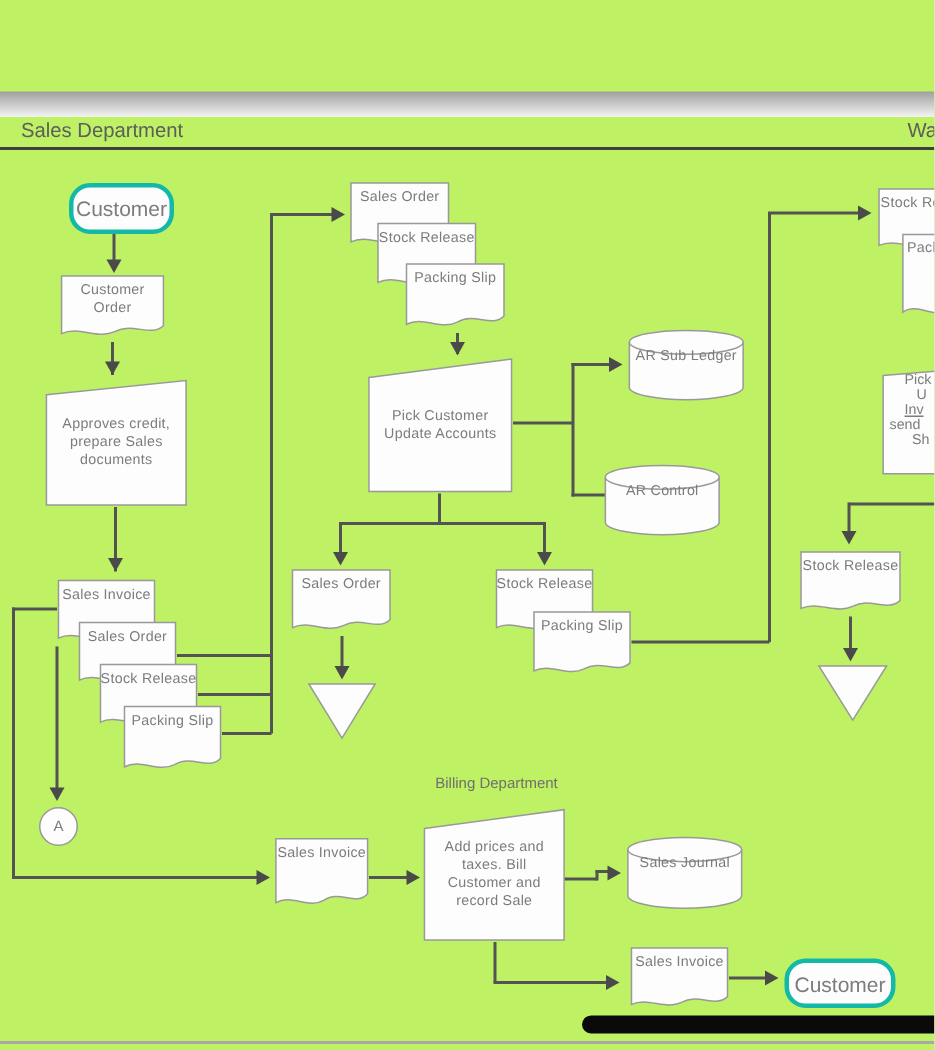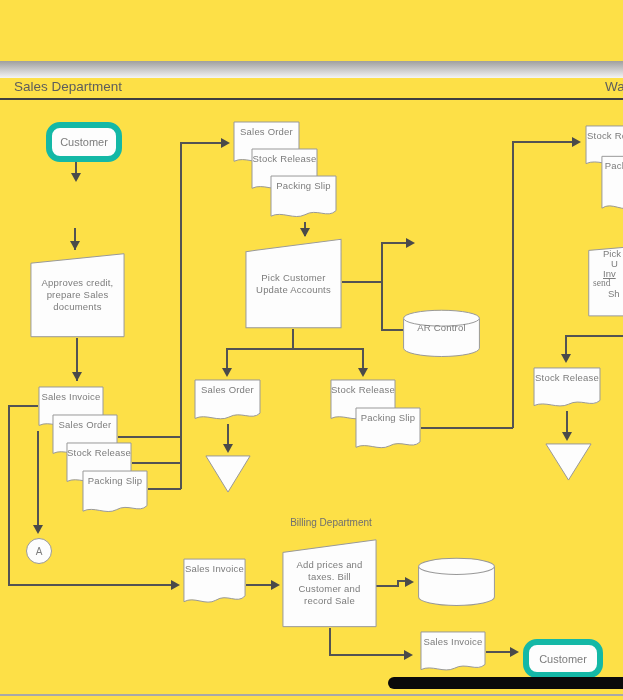--- a/index.html
+++ b/index.html
@@ -1,33 +1,33 @@
 <!DOCTYPE html>
 <html><head>
 <meta charset="utf-8">
 <style>
   html,body{margin:0;padding:0;background:#e8e8e8;}
-  #stage{position:relative;width:623px;height:700px;background:#fde047;overflow:hidden;
+  #stage{position:relative;width:623px;height:700px;background:#bef264;overflow:hidden;
          font-family:"Liberation Sans", sans-serif;}
   
   #band{position:absolute;left:0;top:61px;width:623px;height:17px;
         background:linear-gradient(#9f9f9f,#f4f4f4);}
   .hdr{position:absolute;top:79px;font-size:13.5px;color:#5d5d5d;white-space:nowrap;}
   #hdr-sales{left:14px;} #hdr-acct{left:268px;} #hdr-wh{left:605px;}
   #topline{position:absolute;left:0;top:98px;width:623px;height:2px;background:#3f3f3f;}
   
   .node{position:absolute;}
   .node svg{position:absolute;left:0;top:0;width:100%;height:100%;overflow:visible;}
   .lbl{position:relative;font-size:9.5px;line-height:1.25;color:#7c7c7c;text-align:center;
        letter-spacing:.2px;}
   .doc .lbl{padding-top:5px;}
   .cyl .lbl{padding-top:13px;}
   .proc .lbl{display:flex;align-items:center;justify-content:center;height:100%;padding:6px 8px;box-sizing:border-box;}
-  .oval{border:6px solid #14b8a6;border-radius:14px;background:#fdfdfd;display:flex;
-        align-items:center;justify-content:center;font-size:11px;color:#7c7c7c;}
+  .oval{border:3px solid #14b8a6;border-radius:14px;background:#fdfdfd;display:flex;
+        align-items:center;justify-content:center;font-size:14px;color:#7c7c7c;}
   .circ{border:1px solid #999;border-radius:50%;background:#fdfdfd;display:flex;
         align-items:center;justify-content:center;font-size:10px;color:#7c7c7c;}
   
   .h,.v{position:absolute;background:#535353;}
   .h{height:2px;} .v{width:2px;}
   .ar,.ad{position:absolute;width:0;height:0;}
   .ar{border-top:5px solid transparent;border-bottom:5px solid transparent;border-left:9px solid #4a4a4a;}
   .ad{border-left:5px solid transparent;border-right:5px solid transparent;border-top:9px solid #4a4a4a;}
   
   #n-customer{left:46px;top:122px;width:64px;height:28px;}
@@ -46,21 +46,21 @@
   #n-ar-control{left:402px;top:309px;width:79px;height:50px;}
   #n-sales-order-m2{left:194px;top:379px;width:67px;height:46px;}
   #n-file-m{left:205px;top:455px;width:46px;height:38px;}
   #n-stock-release-m2{left:330px;top:379px;width:66px;height:46px;}
   #n-packing-slip-m2{left:355px;top:407px;width:66px;height:47px;}
   #n-stock-release-w{left:585px;top:125px;width:68px;height:45px;}
   #n-packing-w{left:601px;top:155px;width:62px;height:62px;}
   #n-pick{left:588px;top:243px;width:75px;height:74px;}
   #n-pick .frag{position:absolute;font-size:9.5px;color:#7c7c7c;white-space:nowrap;}
   #pf0{left:15px;top:5px;} #pf1{left:23px;top:15px;} #pf2{left:15px;top:25px;text-decoration:underline;}
-  #pf3{left:5px;top:35px;font-family:Liberation Serif, serif;}  #pf4{left:20px;top:45px;}
+  #pf3{left:5px;top:35px;}  #pf4{left:20px;top:45px;}
   #n-stock-release-w2{left:533px;top:367px;width:68px;height:45px;}
   #n-file-w{left:545px;top:443px;width:47px;height:38px;}
   #billing-title{position:absolute;left:281px;top:517px;width:100px;text-align:center;
                  font-size:10px;color:#6f6f6f;}
   #n-sales-invoice-b{left:183px;top:558px;width:63px;height:51px;}
   #n-add-prices{left:282px;top:538px;width:95px;height:90px;}
   #n-sales-journal{left:417px;top:557px;width:79px;height:51px;}
   #n-sales-invoice-b2{left:420px;top:631px;width:66px;height:45px;}
   #n-customer-b{left:523px;top:639px;width:68px;height:27px;}
   #blackbar{position:absolute;left:388px;top:677px;width:235px;height:12px;background:#0a0a0a;
@@ -157,20 +157,26 @@
   <div class="ar" id="A25"></div>
   <div class="ar" id="A29"></div>
   <div class="ar" id="A30"></div>
   <div class="ar" id="A32"></div>
   <div class="ar" id="A33"></div>
 
   <div class="node oval" id="n-customer">
     <span>Customer</span>
   </div>
 
+  <div class="node doc" id="n-customer-order">
+    <svg viewBox="0 0 100 70" preserveAspectRatio="none">
+      <path d="M1.5,1.5 H98.5 V52 C86,64 70,48 52,58 C36,66 18,52 1.5,60 Z" fill="#fdfdfd" stroke="#999" stroke-width="1" vector-effect="non-scaling-stroke"></path>
+    </svg>
+    <div class="lbl">Customer Order</div>
+  </div>
 
   <div class="node proc" id="n-approve">
     <svg viewBox="0 0 100 100" preserveAspectRatio="none">
       <polygon points="1,13 99,2 99,98.5 1,98.5" fill="#fdfdfd" stroke="#999" stroke-width="1" vector-effect="non-scaling-stroke"></polygon>
     </svg>
     <div class="lbl">Approves credit, prepare Sales documents</div>
   </div>
 
   <div class="node doc" id="n-sales-invoice">
     <svg viewBox="0 0 100 70" preserveAspectRatio="none">
@@ -220,20 +226,27 @@
     <div class="lbl">Packing Slip</div>
   </div>
 
   <div class="node proc" id="n-bill-customer">
     <svg viewBox="0 0 100 100" preserveAspectRatio="none">
       <polygon points="1,15 99,1.5 99,98.5 1,98.5" fill="#fdfdfd" stroke="#999" stroke-width="1" vector-effect="non-scaling-stroke"></polygon>
     </svg>
     <div class="lbl">Pick Customer Update Accounts</div>
   </div>
 
+  <div class="node cyl" id="n-ar-sub">
+    <svg viewBox="0 0 100 60" preserveAspectRatio="none">
+      <path d="M2,11 V47 A48,10 0 0 0 98,47 V11" fill="#fdfdfd" stroke="#999" stroke-width="1" vector-effect="non-scaling-stroke"></path>
+      <ellipse cx="50" cy="11" rx="48" ry="9.5" fill="#fdfdfd" stroke="#999" stroke-width="1" vector-effect="non-scaling-stroke"></ellipse>
+    </svg>
+    <div class="lbl">AR Sub Ledger</div>
+  </div>
   <div class="node cyl" id="n-ar-control">
     <svg viewBox="0 0 100 60" preserveAspectRatio="none">
       <path d="M2,11 V47 A48,10 0 0 0 98,47 V11" fill="#fdfdfd" stroke="#999" stroke-width="1" vector-effect="non-scaling-stroke"></path>
       <ellipse cx="50" cy="11" rx="48" ry="9.5" fill="#fdfdfd" stroke="#999" stroke-width="1" vector-effect="non-scaling-stroke"></ellipse>
     </svg>
     <div class="lbl">AR Control</div>
   </div>
 
   <div class="node doc" id="n-sales-order-m2">
     <svg viewBox="0 0 100 70" preserveAspectRatio="none">
@@ -309,20 +322,21 @@
       <polygon points="1,16 99,2 99,98.5 1,98.5" fill="#fdfdfd" stroke="#999" stroke-width="1" vector-effect="non-scaling-stroke"></polygon>
     </svg>
     <div class="lbl">Add prices and taxes. Bill Customer and record Sale</div>
   </div>
 
   <div class="node cyl" id="n-sales-journal">
     <svg viewBox="0 0 100 60" preserveAspectRatio="none">
       <path d="M2,11 V47 A48,10 0 0 0 98,47 V11" fill="#fdfdfd" stroke="#999" stroke-width="1" vector-effect="non-scaling-stroke"></path>
       <ellipse cx="50" cy="11" rx="48" ry="9.5" fill="#fdfdfd" stroke="#999" stroke-width="1" vector-effect="non-scaling-stroke"></ellipse>
     </svg>
+    <div class="lbl">Sales Journal</div>
   </div>
 
   <div class="node doc" id="n-sales-invoice-b2">
     <svg viewBox="0 0 100 70" preserveAspectRatio="none">
       <path d="M1.5,1.5 H98.5 V52 C86,64 70,48 52,58 C36,66 18,52 1.5,60 Z" fill="#fdfdfd" stroke="#999" stroke-width="1" vector-effect="non-scaling-stroke"></path>
     </svg>
     <div class="lbl">Sales Invoice</div>
   </div>
 
   <div class="node oval" id="n-customer-b">

